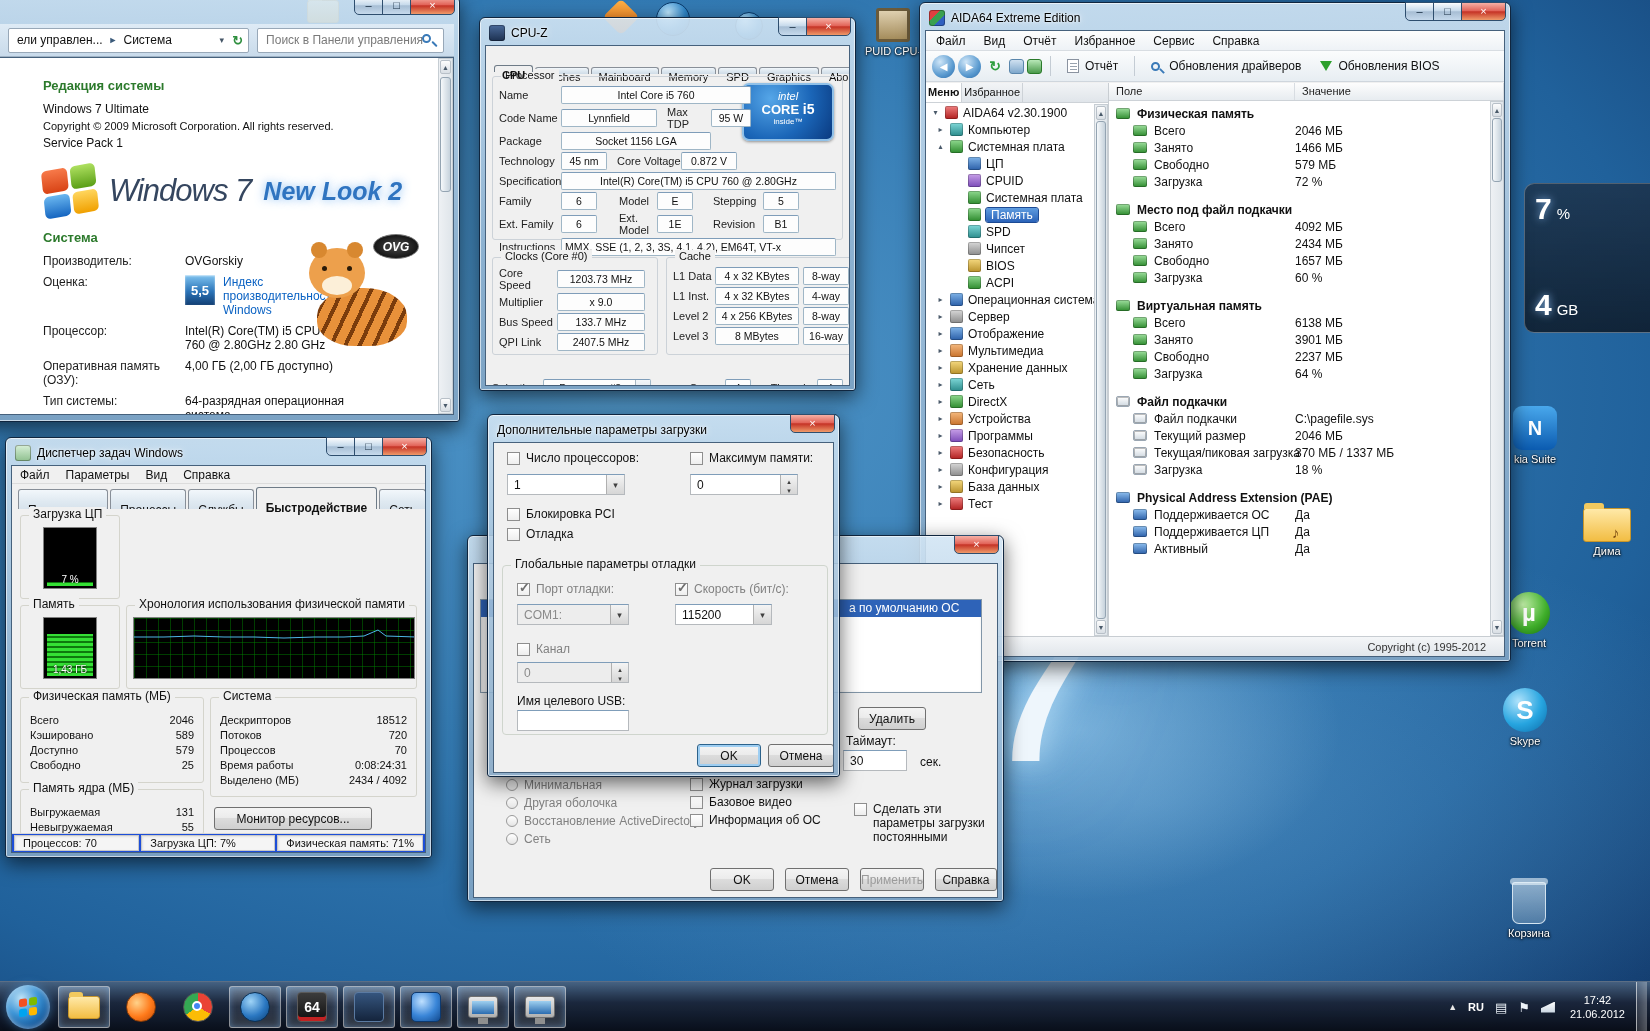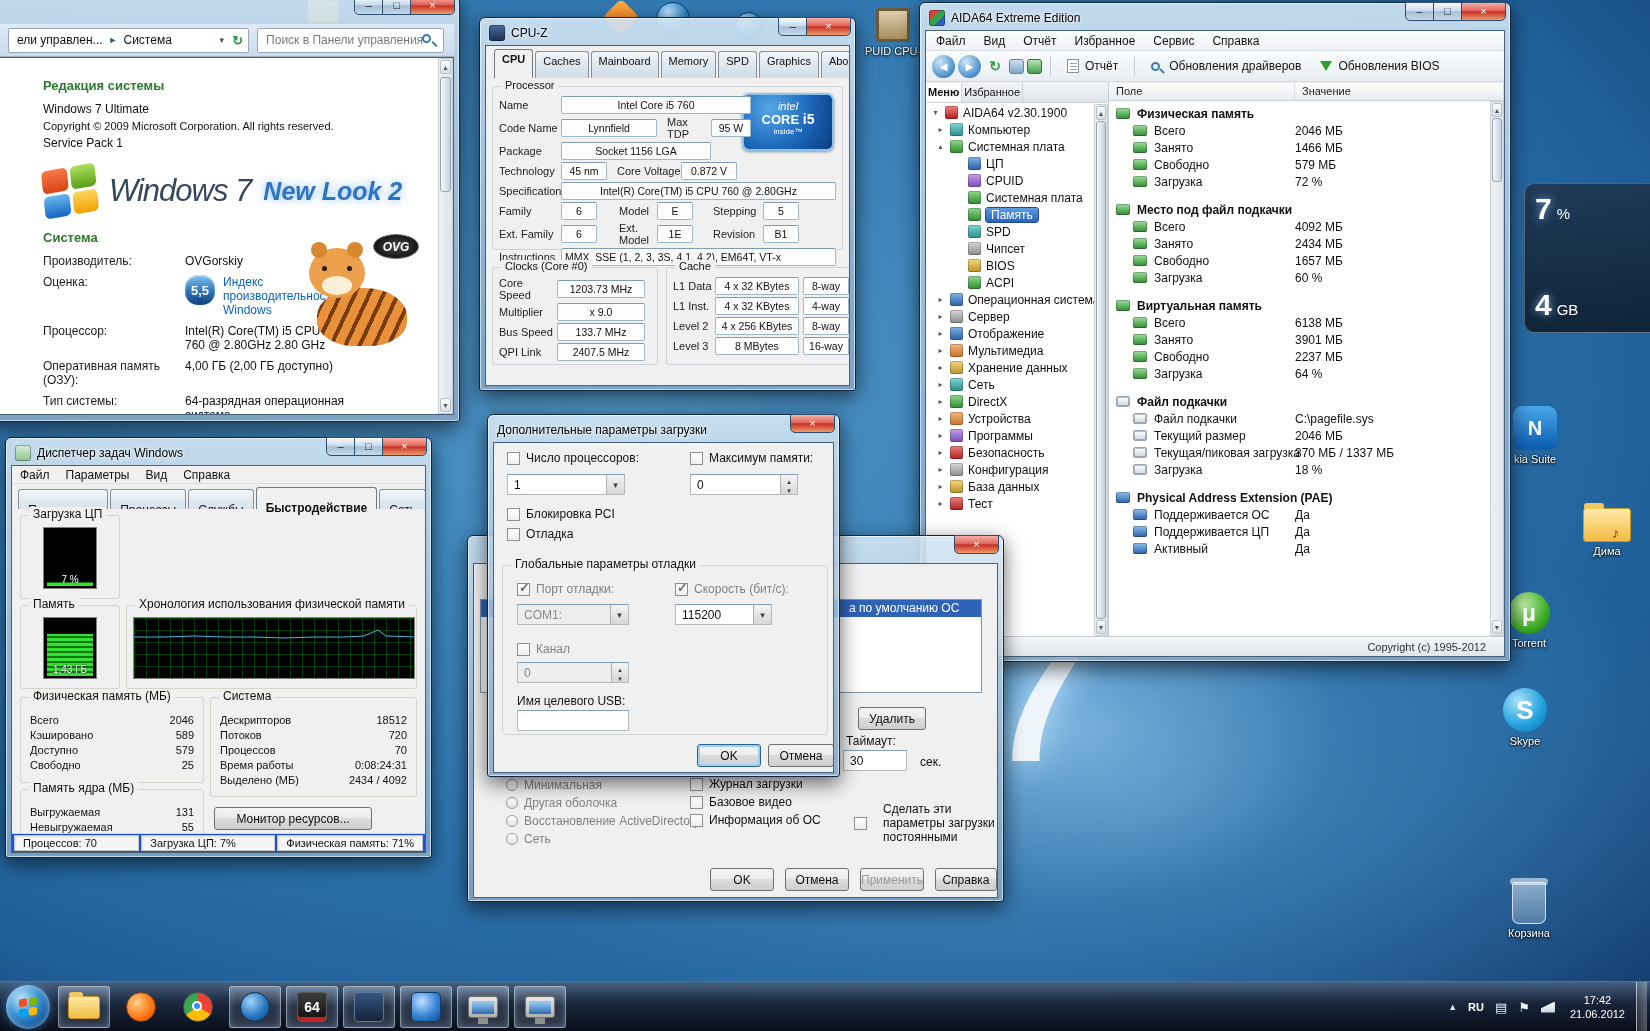--- a/index.html
+++ b/index.html
@@ -57,21 +57,21 @@
 
 .btn{position:absolute;display:flex;align-items:center;justify-content:center;height:23px;border:1px solid #707070;border-radius:3px;
  background:linear-gradient(#f4f4f4,#ececec 45%,#dcdcdc 50%,#cfcfcf);font-size:12px}
 .btn.def{border-color:#2c628b;box-shadow:inset 0 0 0 2px #9ecef2}
 .btn.dis{color:#9b9b9b}
 .cb{width:13px;height:13px;background:linear-gradient(#fff,#eee);border:1px solid #8e8e8e;display:inline-block;position:relative;flex:none}
 .cb.on::after{content:"✓";position:absolute;left:1px;top:-4px;font-size:13px;font-weight:bold;color:#6f6f6f}
 .radio{width:12px;height:12px;border-radius:50%;background:linear-gradient(#fff,#e4e4e4);border:1px solid #9a9a9a;display:inline-block;flex:none}
 .lbl{display:inline-flex;align-items:center;gap:6px;position:absolute;white-space:nowrap;font-size:12px}
 .lbl.dis{color:#818181}
-.lblwrap{position:absolute;display:flex;align-items:center;gap:16px;font-size:12px}
+.lblwrap{position:absolute;display:flex;align-items:flex-start;gap:6px;font-size:12px}
 .fld{position:absolute;background:#fff;border:1px solid #b5b9bd;border-top-color:#7f9db9;height:21px;font-size:12px;display:flex;align-items:center;padding:0 6px;overflow:hidden}
 .fld.dis{background:#ededed;color:#8a8a8a}
 .drop::after{content:"▾";position:absolute;right:0;top:0;bottom:0;width:17px;background:linear-gradient(#f4f4f4,#d6d6d6);border-left:1px solid #b0b0b0;display:flex;align-items:center;justify-content:center;font-size:9px;color:#404040}
 .spin::after{content:"▴\A▾";white-space:pre;position:absolute;right:0;top:0;bottom:0;width:16px;background:linear-gradient(#f4f4f4,#d6d6d6);border-left:1px solid #b0b0b0;font-size:7px;line-height:9px;color:#404040;text-align:center;padding-top:2px}
 .grp{position:absolute;border:1px solid #cfd5cd;border-radius:4px}
 .grp>.glbl{position:absolute;top:-9px;left:8px;background:#f0f0f0;padding:0 4px;font-size:12px;white-space:nowrap}
 .dtab{border:1px solid #888f98;border-bottom:none;border-radius:3px 3px 0 0;background:linear-gradient(#f2f7fb,#dfe9f1 45%,#cfdce7);padding:13px 9px;margin-right:2px;font-size:12px;position:relative}
 .dtab.act{background:#f0f0f0;z-index:3;margin-top:-2px;padding-bottom:6px;border-color:#6e7b87;font-weight:bold}
 .stext{position:absolute;font-size:12px;white-space:nowrap}
 .vsb{position:absolute;width:15px;background:linear-gradient(90deg,#eef1f4,#dfe5ea);border:1px solid #c6cdd3}
@@ -96,21 +96,21 @@
 .win7logo{display:flex;align-items:center;gap:12px;margin:12px 0 10px;position:relative;height:58px}
 .wflag{width:54px;height:48px;flex:none;display:grid;grid-template:1fr 1fr/1fr 1fr;gap:3px;transform:rotate(-6deg) skewY(-4deg)}
 .wflag i{border-radius:5px}
 .fq1{background:linear-gradient(#f77a4a,#d84315)}.fq2{background:linear-gradient(#aee060,#5a9e16)}
 .fq3{background:linear-gradient(#6ab7f0,#1565c0)}.fq4{background:linear-gradient(#ffd65e,#f0a000)}
 .w7txt{font-size:31px;font-style:italic;color:#35465f;letter-spacing:-1px;white-space:nowrap}
 .nl2{font-size:25px;font-weight:bold;font-style:italic;color:#2f74c0;text-shadow:0 0 10px rgba(100,170,240,.8);white-space:nowrap}
 .srow{display:flex;margin:7px 0;font-size:12px}
 .slbl{width:142px;flex:none;color:#1c1c1c}
 .sval{width:175px}
-.wei{width:30px;height:30px;border-radius:13px;background:linear-gradient(#7fc3f0,#2b74b8 55%,#123f74);color:#fff;font-weight:bold;display:flex;align-items:center;justify-content:center;font-size:13px;flex:none;margin-right:8px;box-shadow:inset 0 1px 2px rgba(255,255,255,.7)}
+.wei{width:30px;height:30px;border-radius:0;background:linear-gradient(#7fc3f0,#2b74b8 55%,#123f74);color:#fff;font-weight:bold;display:flex;align-items:center;justify-content:center;font-size:13px;flex:none;margin-right:8px;box-shadow:inset 0 1px 2px rgba(255,255,255,.7)}
 .slink{color:#0a62c3;width:108px}
 .tiger{position:absolute;right:40px;top:178px;width:104px;height:110px}
 .ovg{position:absolute;right:-6px;top:-2px;width:46px;height:25px;background:radial-gradient(#4a4a4a,#000);border-radius:50%;color:#fff;font-style:italic;font-weight:bold;font-size:12px;display:flex;align-items:center;justify-content:center;border:1px solid #777;z-index:2}
 .tg-body{position:absolute;left:8px;bottom:0;width:90px;height:58px;border-radius:48% 48% 42% 42%;background:repeating-linear-gradient(115deg,#e8913a 0 9px,#7a3c0c 9px 13px)}
 .tg-head{position:absolute;left:0;top:12px;width:56px;height:50px;border-radius:50%;background:#eda04c;z-index:1}
 .tg-head::before,.tg-head::after{content:"";position:absolute;top:18px;width:5px;height:5px;border-radius:50%;background:#2a1a08}
 .tg-head::before{left:13px}.tg-head::after{right:13px}
 .te{position:absolute;top:-6px;width:16px;height:16px;border-radius:50%;background:#d88830}
 .te.l{left:2px}.te.r{right:2px}
 .tmz{position:absolute;left:13px;bottom:3px;width:30px;height:19px;border-radius:50%;background:#fcefd8}
@@ -128,21 +128,21 @@
 .gwrap{position:absolute;left:6px;right:6px;top:11px;bottom:6px;display:flex;gap:5px}
 .graph{background-color:#000;background-image:linear-gradient(rgba(0,135,0,.45) 1px,transparent 1px),linear-gradient(90deg,rgba(0,135,0,.45) 1px,transparent 1px);background-size:12px 12px;border:1px solid #808080;flex:none}
 .rows{position:absolute;top:15px;left:9px;right:9px}
 .strow{display:flex;justify-content:space-between;font-size:11px;line-height:15px}
 .tmstat{position:absolute;bottom:0;left:0;right:0;height:19px;display:flex;gap:2px;padding:1px 2px;background:#1d4ed8;border-top:1px solid #d6d6d6}
 .stcell{border:1px solid #c8c8c8;background:#f5f5f5;padding:1px 8px;font-size:11px;box-shadow:inset 1px 1px 2px rgba(0,0,0,.08);white-space:nowrap}
 
 
 .cpuz{left:479px;top:17px;width:377px;height:374px;z-index:30}
 .cpuzc{height:341px;padding:0 6px}
-.ctabs{display:flex;padding:5px 2px 0;height:32px}
+.ctabs{display:flex;padding:21px 2px 0;height:22px}
 .ctabs .dtab{font-size:11px;padding:3px 7px}
 .fsg{position:relative;border:1px solid #ccd2d8;border-radius:3px;padding:7px 6px 4px;margin-top:8px}
 .fsg>.leg{position:absolute;top:-8px;left:8px;background:#f0f0f0;padding:0 4px;font-size:11px}
 .crow{display:flex;align-items:center;margin:2px 0;font-size:11px}
 .clbl{flex:none;color:#222;font-size:11px}
 .fldi{display:inline-flex;align-items:center;justify-content:center;height:18px;background:#fdfdfd;border:1px solid #9fb6c6;border-top-color:#7f9db9;border-radius:2px;font-size:10.5px;padding:0 3px;position:relative;overflow:hidden;white-space:nowrap}
 .fldi.dropd{padding-right:17px}
 .fldi.dropd::after{content:"▾";position:absolute;right:0;top:0;bottom:0;width:14px;background:linear-gradient(#f2f6f9,#d2dbe2);border-left:1px solid #a8b8c4;display:flex;align-items:center;justify-content:center;font-size:8px;color:#335}
 .cz-logo{position:absolute;right:8px;top:6px;width:92px;height:58px;border-radius:7px;border:2px solid #8fc0e8;color:#fff;text-align:center;
  background:radial-gradient(circle at 30% 25%,#55a6e8,#1b66b8 55%,#0a3a80);box-shadow:0 1px 3px rgba(0,0,0,.4)}

